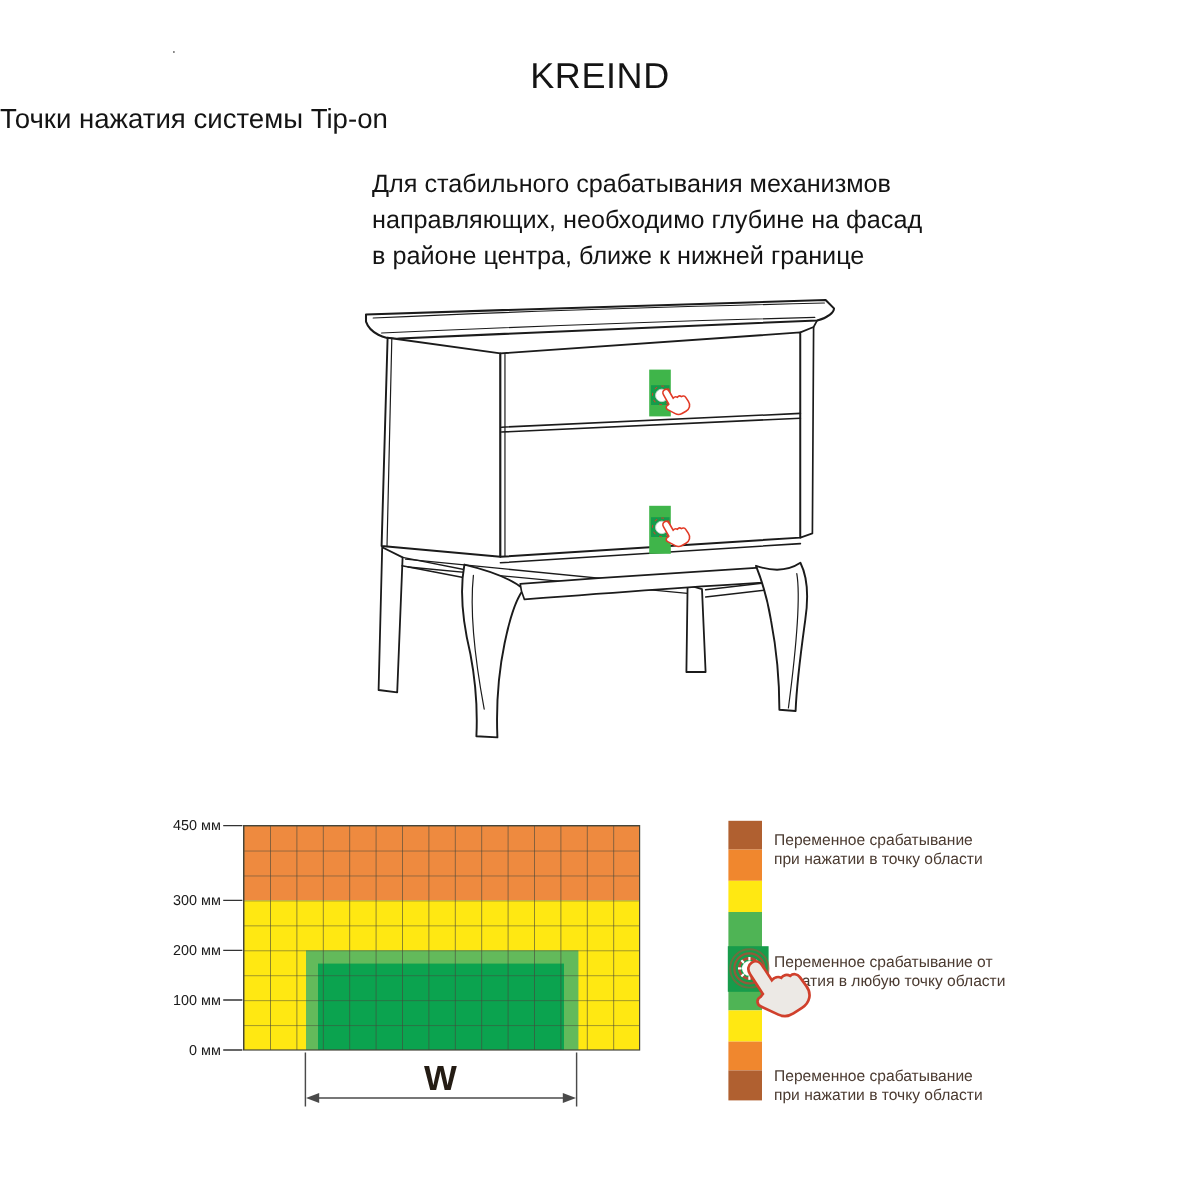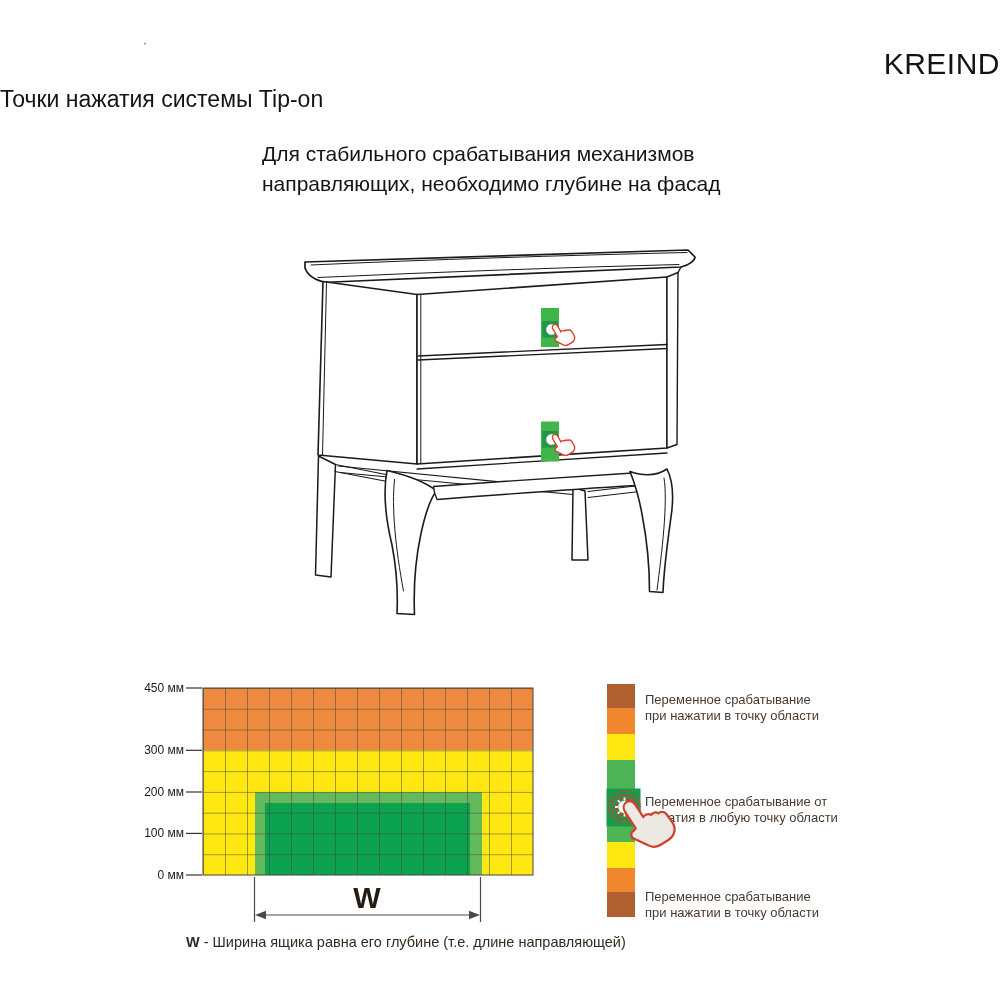--- a/index.html
+++ b/index.html
@@ -1,26 +1,26 @@
 <!DOCTYPE html>
 <html><head>
 <meta charset="utf-8">
 <style>
   html,body{margin:0;padding:0;background:#fff;}
   body{font-family:"Liberation Sans","DejaVu Sans",sans-serif;color:#161616;}
   .canvas{position:relative;width:1000px;height:1000px;background:#fff;overflow:hidden;}
 
   .stray-dot{position:absolute;left:143px;top:36px;font-size:12px;color:#3a3a3a;}
 
-  .title{position:absolute;left:0;top:47px;width:1000px;text-align:right;
+  .title{position:absolute;left:0;top:47px;width:1000px;text-align:center;
          font-size:30px;color:#141414;letter-spacing:.5px;}
   .subtitle{position:absolute;left:0;top:86px;width:1000px;text-align:left;
          font-size:23px;color:#141414;}
   .desc{position:absolute;left:262px;top:139px;font-size:21px;line-height:30px;color:#141414;}
-  .desc div{white-space:nowrap;}
+  .desc div{white-space:nowrap;margin-left:48px;}
 
   .chart-svg{position:absolute;left:140px;top:680px;}
   .overlay-svg{position:absolute;left:0;top:0;pointer-events:none;}
   svg text{font-family:"Liberation Sans","DejaVu Sans",sans-serif;}
 
   .caption{position:absolute;left:186px;top:934px;font-size:14.5px;color:#35291f;white-space:nowrap;}
   .caption b{font-weight:bold;}
 
   .legend-bar{position:absolute;left:607px;top:684px;width:28px;display:flex;flex-direction:column;}
   .seg{width:28px;}
@@ -43,20 +43,21 @@
 <div class="canvas">
 
   <div class="stray-dot">·</div>
 
   <div class="title">KREIND</div>
   <div class="subtitle">Точки нажатия системы Tip-on</div>
 
   <div class="desc">
     <div>Для стабильного срабатывания механизмов</div>
     <div>направляющих, необходимо глубине на фасад</div>
+    <div>в районе центра, ближе к нижней границе</div>
   </div>
 
   <svg class="chart-svg" width="460" height="292" viewBox="140 680 460 292">
     <defs>
       <pattern id="gridp" x="203" y="688" width="22" height="20.78" patternUnits="userSpaceOnUse">
         <path d="M 22 0 H 0 V 20.78" fill="none" stroke="#45453a" stroke-width="1"></path>
       </pattern>
     </defs>
 
     <g>
@@ -108,21 +109,20 @@
   </div>
   <div class="legend-item li-1">
     <div>Переменное срабатывание от</div>
     <div>нажатия в любую точку области</div>
   </div>
   <div class="legend-item li-2">
     <div>Переменное срабатывание</div>
     <div>при нажатии в точку области</div>
   </div>
 
-  <div class="caption"><b>W</b><span> - Ширина ящика равна его глубине (т.е. длине направляющей)</span></div>
 
   <svg class="overlay-svg" width="1000" height="1000" viewBox="0 0 1000 1000">
     <defs>
       <g id="hand">
         <path d="M -1.6,9.6 L -1.6,1.8 C -1.6,0 -0.5,-1.2 1,-1.2 C 2.5,-1.2 3.4,-0.1 3.4,1.7
                  L 3.4,7.4 C 4.6,7 5.9,7.4 6.5,8.4 C 7.5,8 8.8,8.4 9.3,9.5
                  C 10.6,9.3 11.7,10.2 11.8,11.6 L 12,15.2 C 12.2,18.4 10,20.6 6.8,20.6
                  L 3.4,20.6 C 1.5,20.6 0,19.8 -1,18.2 L -4.4,12.8
                  C -5.3,11.4 -4.4,9.9 -2.8,10 Z"></path>
       </g>

